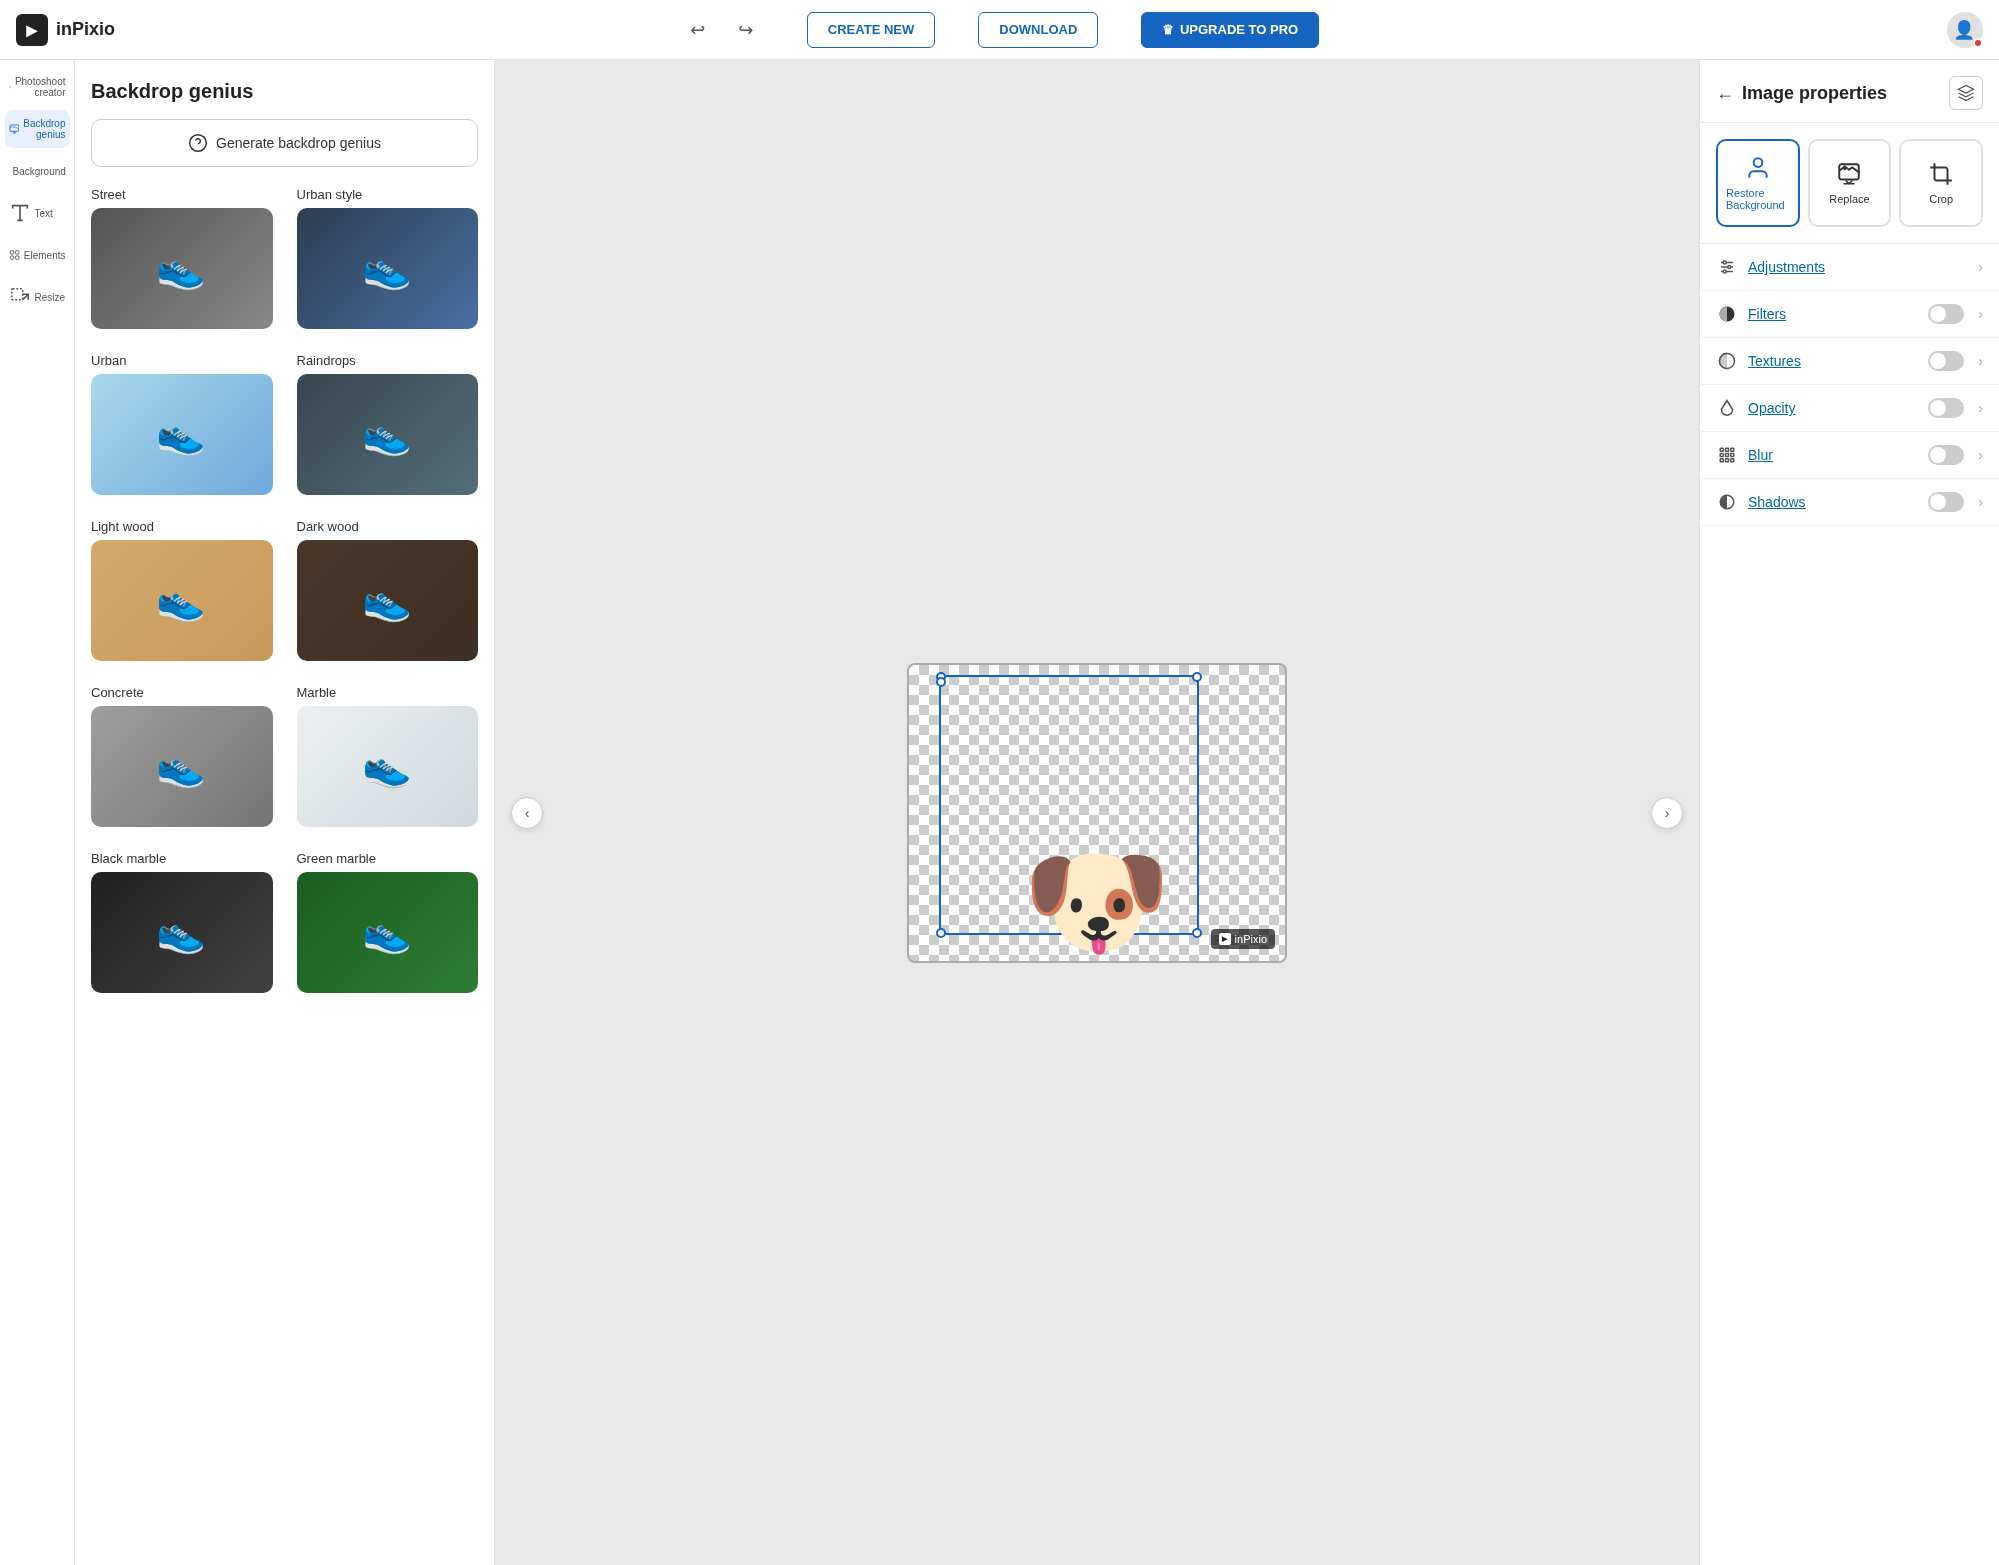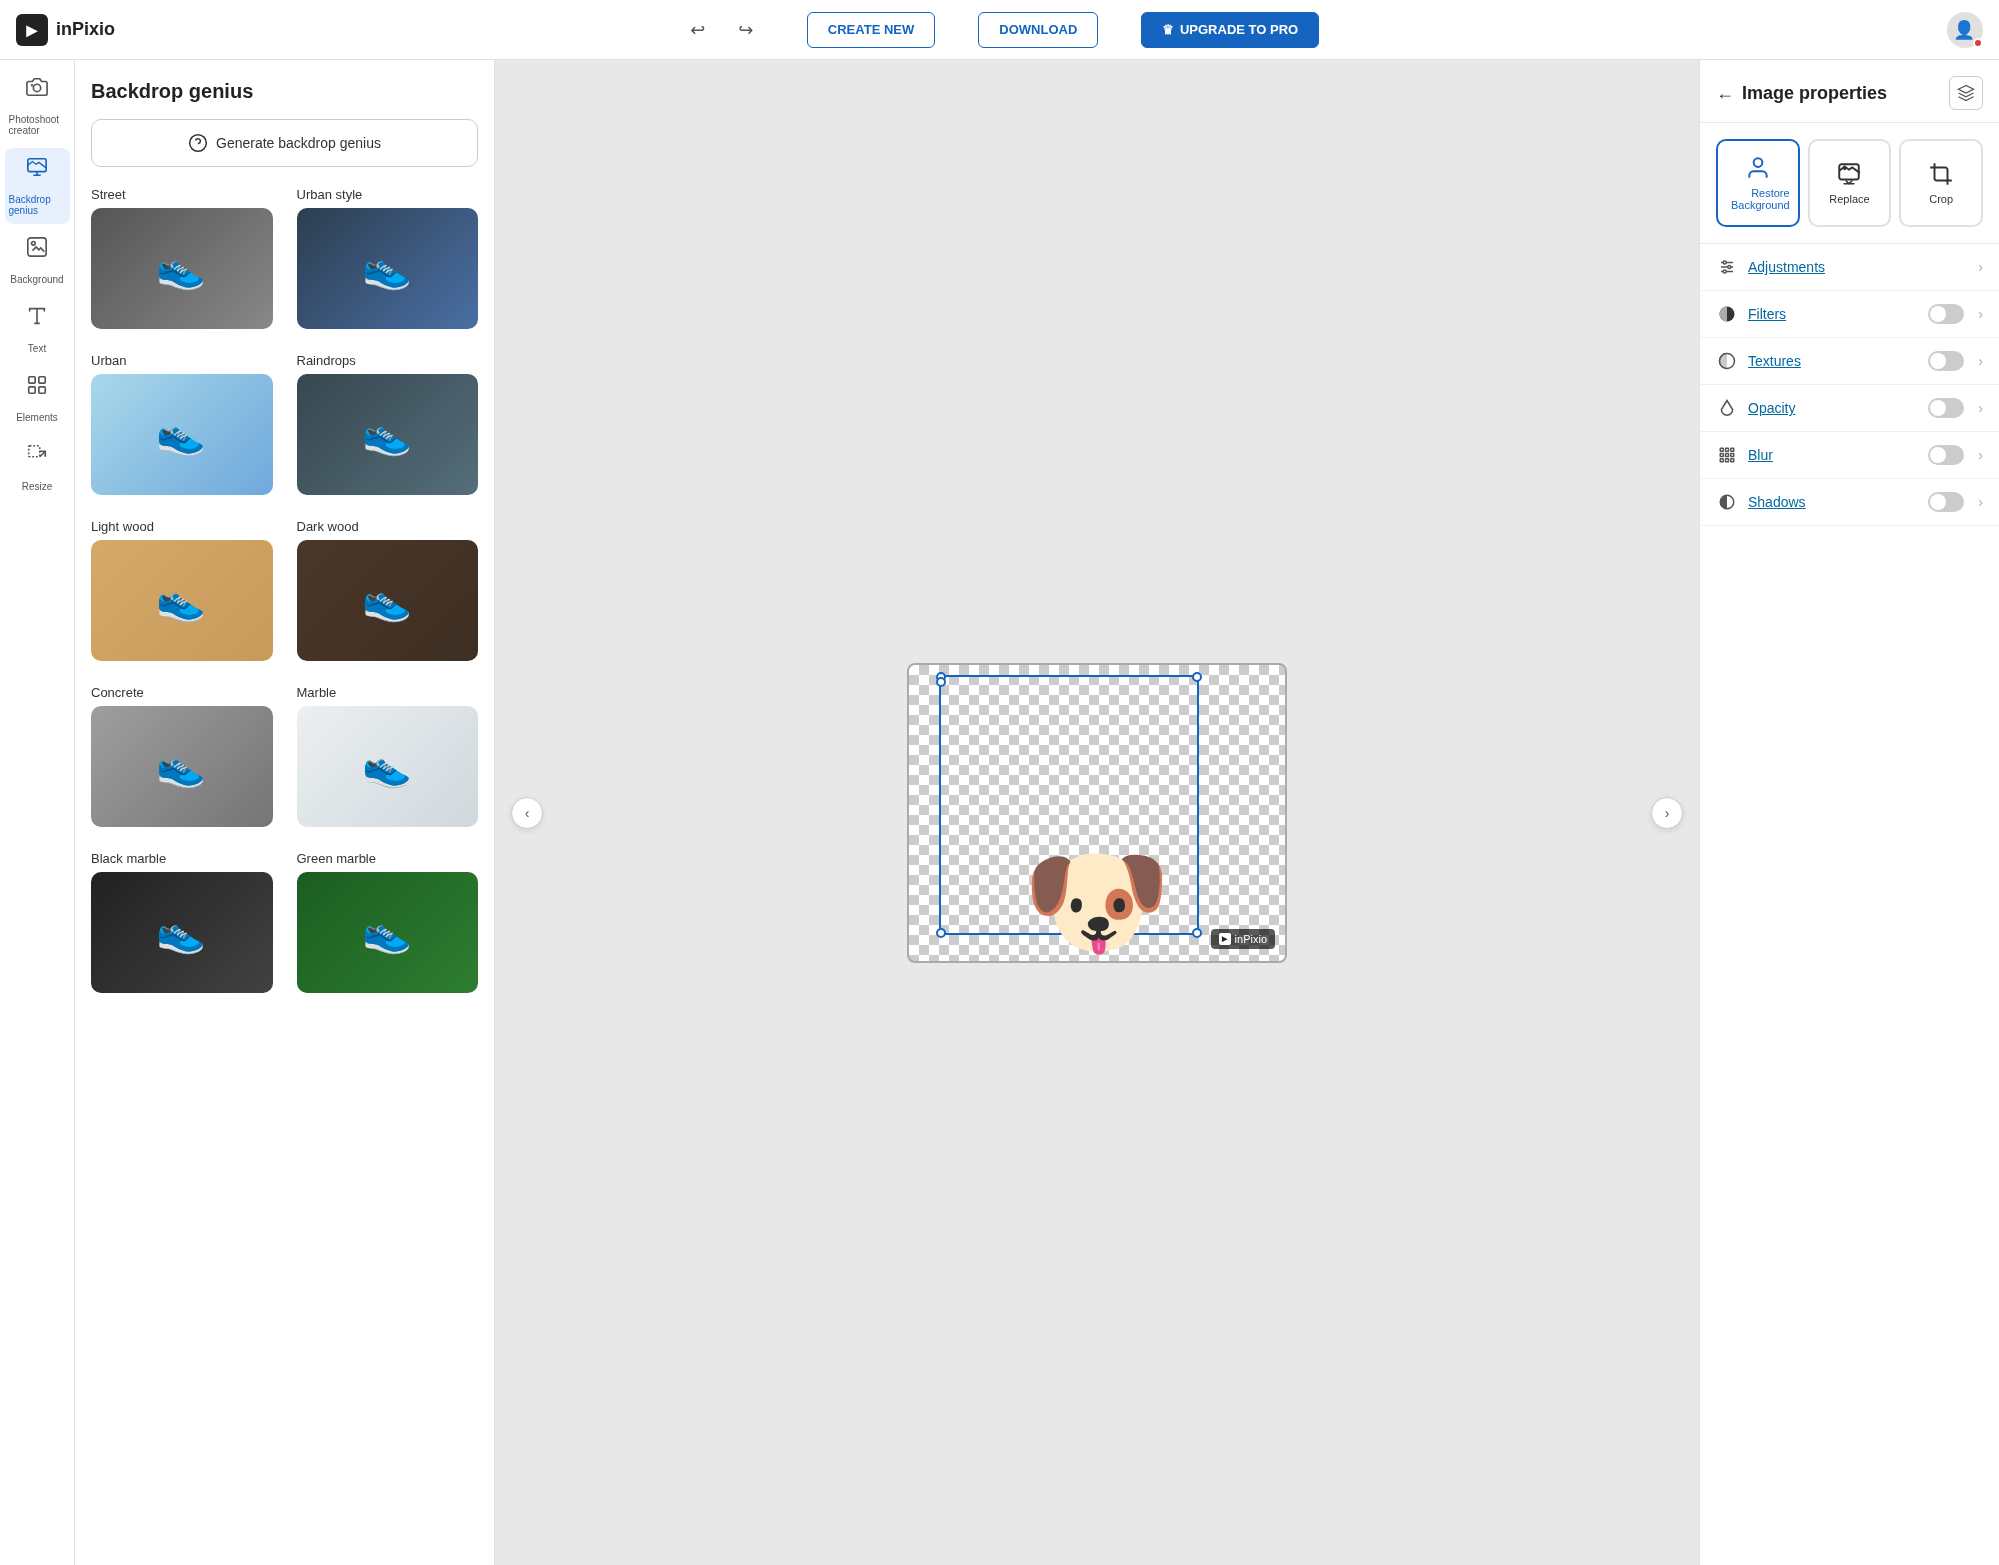--- a/index.html
+++ b/index.html
@@ -104,29 +104,28 @@
       display: flex;
       flex-direction: column;
       align-items: center;
       padding-top: 8px;
       gap: 4px;
       flex-shrink: 0;
     }
     .sidebar-item {
       width: 65px;
       display: flex;
-      flex-direction: column;
       align-items: center;
       padding: 8px 4px;
       border-radius: 8px;
       cursor: pointer;
       color: #555;
       font-size: 10px;
-      text-align: left;
-      gap: 16px;
+      text-align: right;
+      gap: 4px;
     }
     .sidebar-item.active { color: #1565c0; background: #e8f0fe; }
     .sidebar-item svg { width: 22px; height: 22px; }
 
     
     .panel {
       width: 420px;
       background: #fff;
       border-right: 1px solid #e0e0e0;
       overflow-y: auto;
@@ -321,21 +320,21 @@
       align-items: center;
       justify-content: center;
       gap: 6px;
       padding: 14px 8px;
       border: 2px solid #e0e0e0;
       border-radius: 10px;
       cursor: pointer;
       font-size: 11px;
       color: #333;
       background: #fff;
-      text-align: right;
+      text-align: left;
     }
     .action-btn.active { border-color: #1565c0; color: #1565c0; }
     .action-btn svg { width: 26px; height: 26px; }
     
     .prop-row {
       display: flex;
       align-items: center;
       padding: 12px 16px;
       border-bottom: 1px solid #f0f0f0;
       cursor: pointer;

